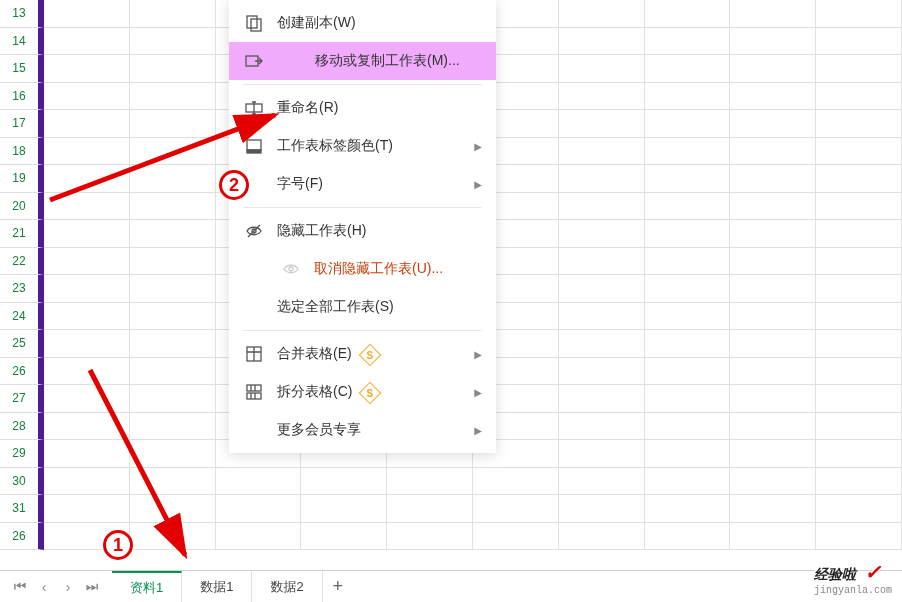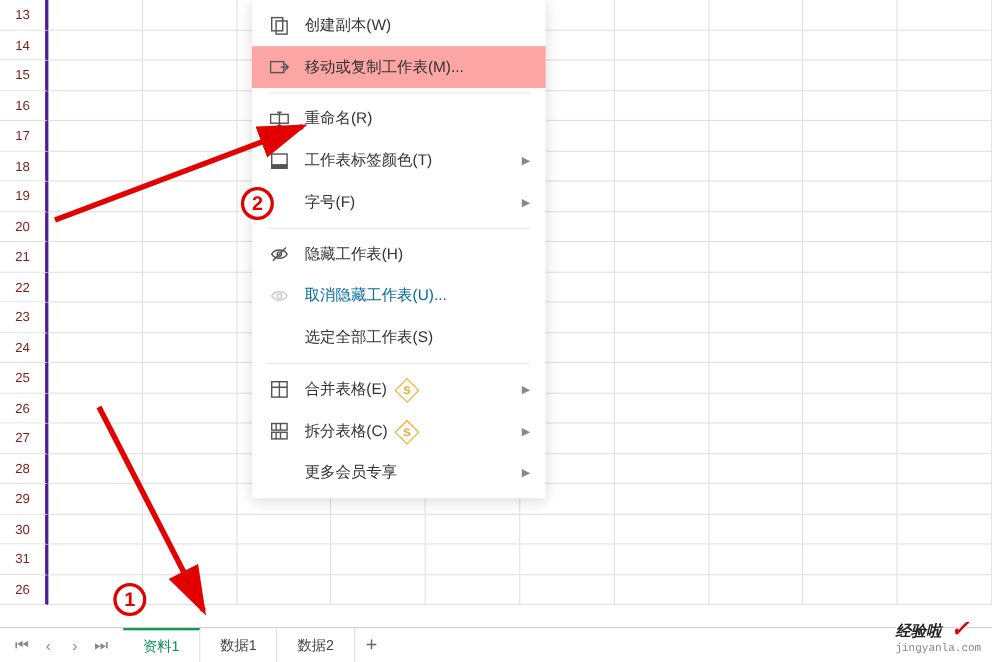--- a/index.html
+++ b/index.html
@@ -1,36 +1,36 @@
 <!DOCTYPE html>
 <html><head>
   <meta charset="utf-8">
   <style>
     * { margin: 0; padding: 0; box-sizing: border-box; }
     body { font-family: 'Microsoft YaHei', Arial, sans-serif; font-size: 13px; width: 902px; height: 602px; overflow: hidden; position: relative; background: #fff; }
     
     .grid-area { position: absolute; left: 0; top: 0; right: 0; bottom: 32px; }
     .row-headers { position: absolute; left: 0; top: 0; width: 44px; bottom: 0; }
-    .row-header { height: 27.5px; border-right: 3px solid #4c1d95; border-bottom: 1px solid #e0e0e0; display: flex; align-items: center; justify-content: center; color: #7f1d1d; font-size: 12px; background: #fff; }
+    .row-header { height: 27.5px; border-right: 6px solid #4c1d95; border-bottom: 1px solid #e0e0e0; display: flex; align-items: center; justify-content: center; color: #15803d; font-size: 12px; background: #fff; }
     .cells { position: absolute; left: 44px; top: 0; right: 0; bottom: 0; }
     .cell-row { height: 27.5px; display: flex; }
     .cell { width: 90px; border-right: 1px solid #e0e0e0; border-bottom: 1px solid #e0e0e0; }
     
     .bottom-bar { position: absolute; left: 0; right: 0; bottom: 0; height: 32px; display: flex; align-items: center; background: #fff; border-top: 1px solid #d0d0d0; }
     .nav-btns { display: flex; align-items: center; padding: 0 8px; }
     .nav-btn { width: 24px; height: 24px; display: flex; align-items: center; justify-content: center; color: #888; cursor: pointer; font-size: 14px; }
     .tabs { display: flex; align-items: stretch; height: 100%; }
     .tab { padding: 15px 18px; display: flex; align-items: center; border-right: 1px solid #e0e0e0; cursor: pointer; color: #444; font-size: 13px; }
     .tab.active { color: #0a9153; font-weight: 500; border-top: 2px solid #0a9153; background: #fff; }
     .add-btn { width: 30px; display: flex; align-items: center; justify-content: center; color: #666; font-size: 18px; cursor: pointer; }
     
     .context-menu { position: absolute; left: 229px; top: 0; width: 267px; background: #fff; box-shadow: 0 2px 12px rgba(0,0,0,0.15); z-index: 100; padding: 4px 0; }
     .menu-item { display: flex; align-items: center; height: 38px; padding: 0 14px; cursor: pointer; color: #333; position: relative; }
-    .menu-item.highlighted { background: #fca5a5; }
-    .menu-item.disabled { color: #0369a1; cursor: default; }
+    .menu-item.highlighted { background: #f0abfc; gap: 38px; }
+    .menu-item.disabled { color: #c2410c; cursor: default; margin-left: 37px; }
     .menu-icon { width: 22px; height: 22px; margin-right: 12px; display: flex; align-items: center; justify-content: center; color: #555; }
     .menu-item.disabled .menu-icon { color: #ccc; }
     .menu-text { flex: 1; font-size: 14px; }
     .menu-sep { height: 1px; background: #e8e8e8; margin: 4px 14px; }
     .submenu-arrow { color: #888; font-size: 10px; }
     .badge-s { display: inline-flex; width: 16px; height: 16px; border: 1.5px solid #f5a623; transform: rotate(45deg); align-items: center; justify-content: center; margin-left: 6px; }
     .badge-s span { transform: rotate(-45deg); font-size: 10px; color: #f5a623; font-weight: bold; }
     
     .annotation-circle { position: absolute; width: 30px; height: 30px; border: 3px solid #e30000; border-radius: 50%; display: flex; align-items: center; justify-content: center; color: #e30000; font-weight: bold; font-size: 18px; background: #fff; z-index: 200; }
     .arrow-svg { position: absolute; z-index: 150; pointer-events: none; }

